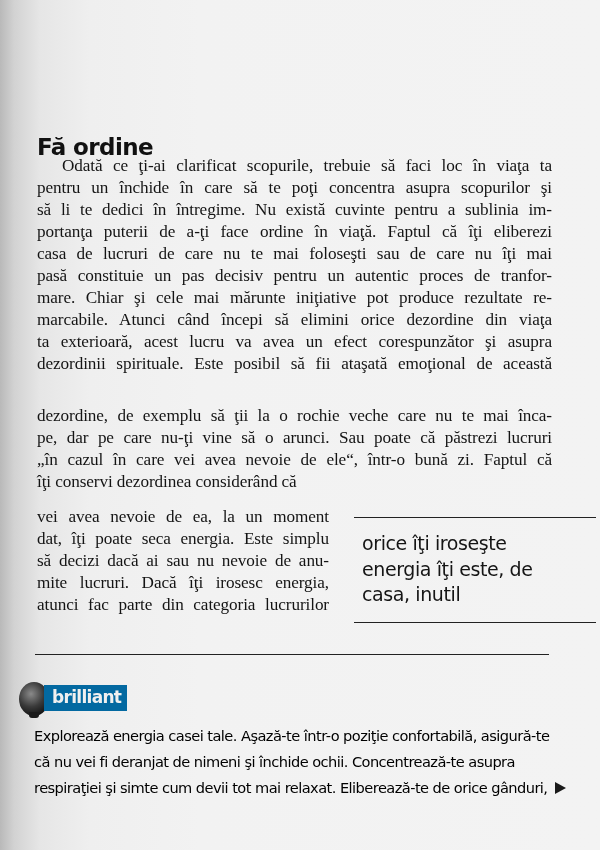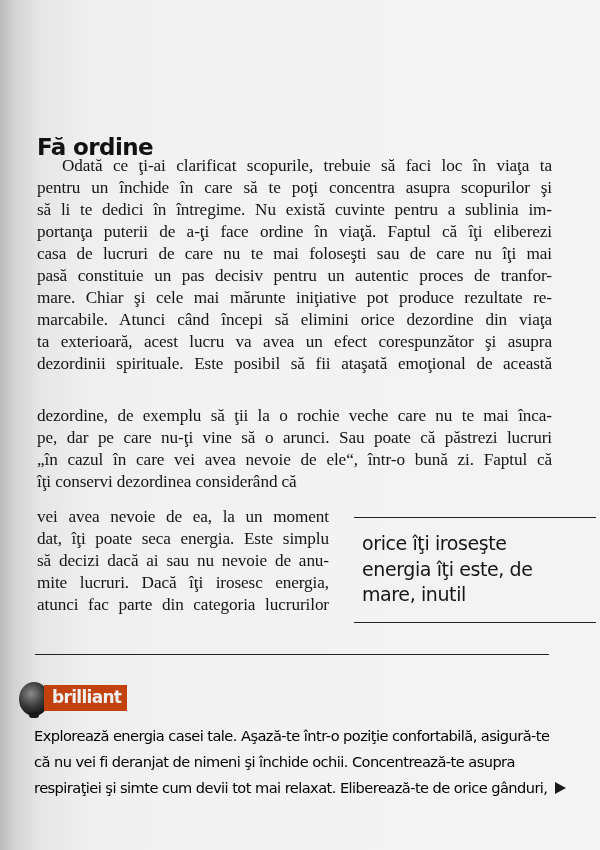--- a/index.html
+++ b/index.html
@@ -31,21 +31,21 @@
       font-size: 19px; line-height: 25.5px; color: #151515; letter-spacing: -0.4px; white-space: nowrap;
     }
     .brill-wrap { position: absolute; left: 17px; top: 678px; height: 40px; width: 260px; }
     .bulb {
       position: absolute; left: 2px; top: 4px; width: 30px; height: 34px; border-radius: 50%;
       background: radial-gradient(circle at 40% 35%, #8a8a8a 0%, #3a3a3a 45%, #111 80%);
     }
     .bulb-base { position: absolute; left: 12px; top: 34px; width: 10px; height: 6px; background: #1a1a1a; border-radius: 0 0 3px 3px; }
     .brill-tag {
       position: absolute; left: 27px; top: 7px; height: 26px; padding: 0 6px 0 8px;
-      background: #c2410c; color: #f0f0f0; font-family: "DejaVu Sans", "Liberation Sans", sans-serif;
+      background: #0369a1; color: #f0f0f0; font-family: "DejaVu Sans", "Liberation Sans", sans-serif;
       font-weight: bold; font-size: 17px; line-height: 25px; letter-spacing: -0.7px;
     }
     .brill-word {
       position: absolute; left: 118px; top: 6px; font-family: "DejaVu Sans", "Liberation Sans", sans-serif;
       font-weight: bold; font-size: 18.5px; line-height: 26px; letter-spacing: -0.7px; color: #111;
     }
     .act {
       position: absolute; left: 34px; font-family: "DejaVu Sans", "Liberation Sans", sans-serif;
       font-size: 14.6px; line-height: 20px; letter-spacing: -0.55px; white-space: nowrap; color: #000000;
     }
@@ -83,21 +83,21 @@
     <div class="line narrow" style="top:528px;">dat, îţi poate seca energia. Este simplu</div>
     <div class="line narrow" style="top:550px;">să decizi dacă ai sau nu nevoie de anu-</div>
     <div class="line narrow" style="top:572px;">mite lucruri. Dacă îţi irosesc energia,</div>
     <div class="line narrow" style="top:594px;">atunci fac parte din categoria lucrurilor</div>
   </div>
 
   <div>
     <div class="rule" style="left:354px; top:517px; width:242px;"></div>
     <div class="pull" style="top:531px;">orice îţi iroseşte</div>
     <div class="pull" style="top:557px;">energia îţi este, de</div>
-    <div class="pull" style="top:582px;">mare, inutil</div>
+    <div class="pull" style="top:582px;">casa, inutil</div>
     <div class="rule" style="left:354px; top:622px; width:242px;"></div>
   </div>
 
   <div class="rule" style="left:35px; top:654px; width:514px;"></div>
 
   <div>
     <div class="brill-wrap">
       <div class="bulb"></div>
       <div class="bulb-base"></div>
       <div class="brill-tag">brilliant</div>

